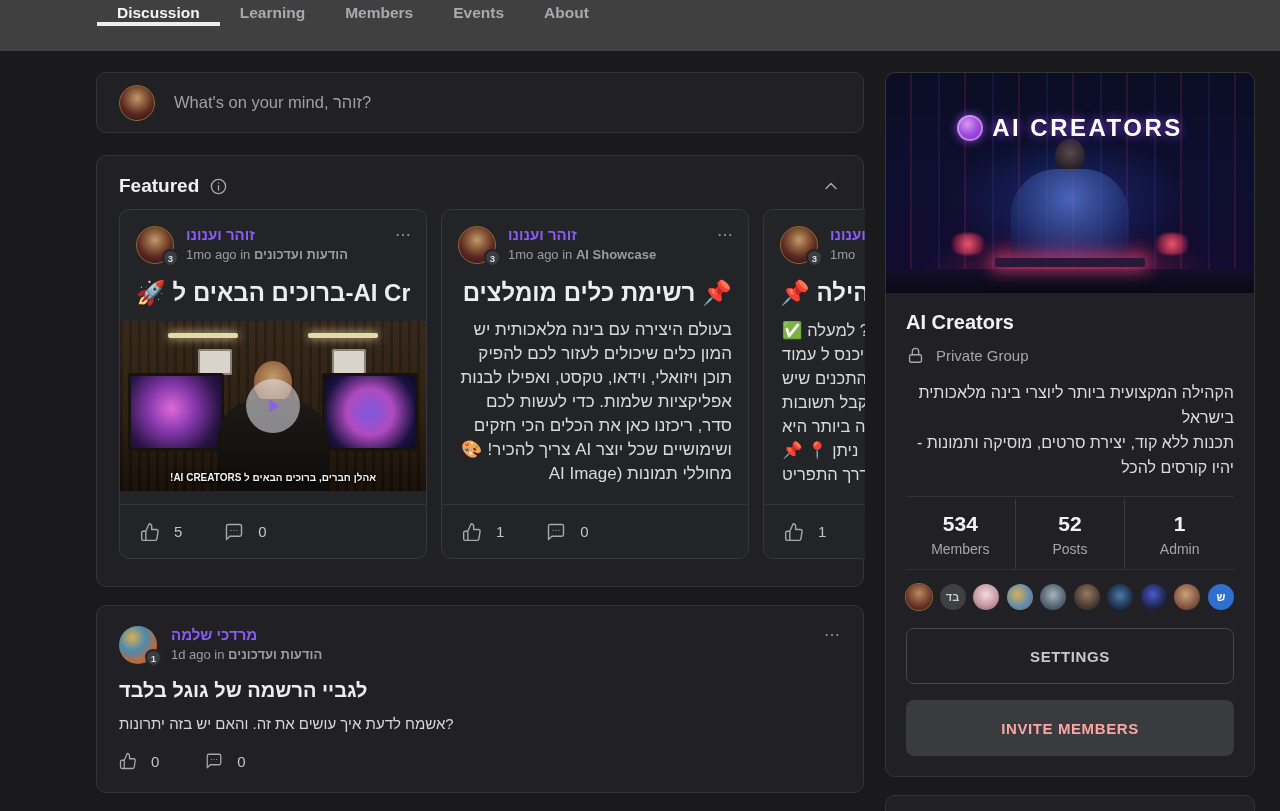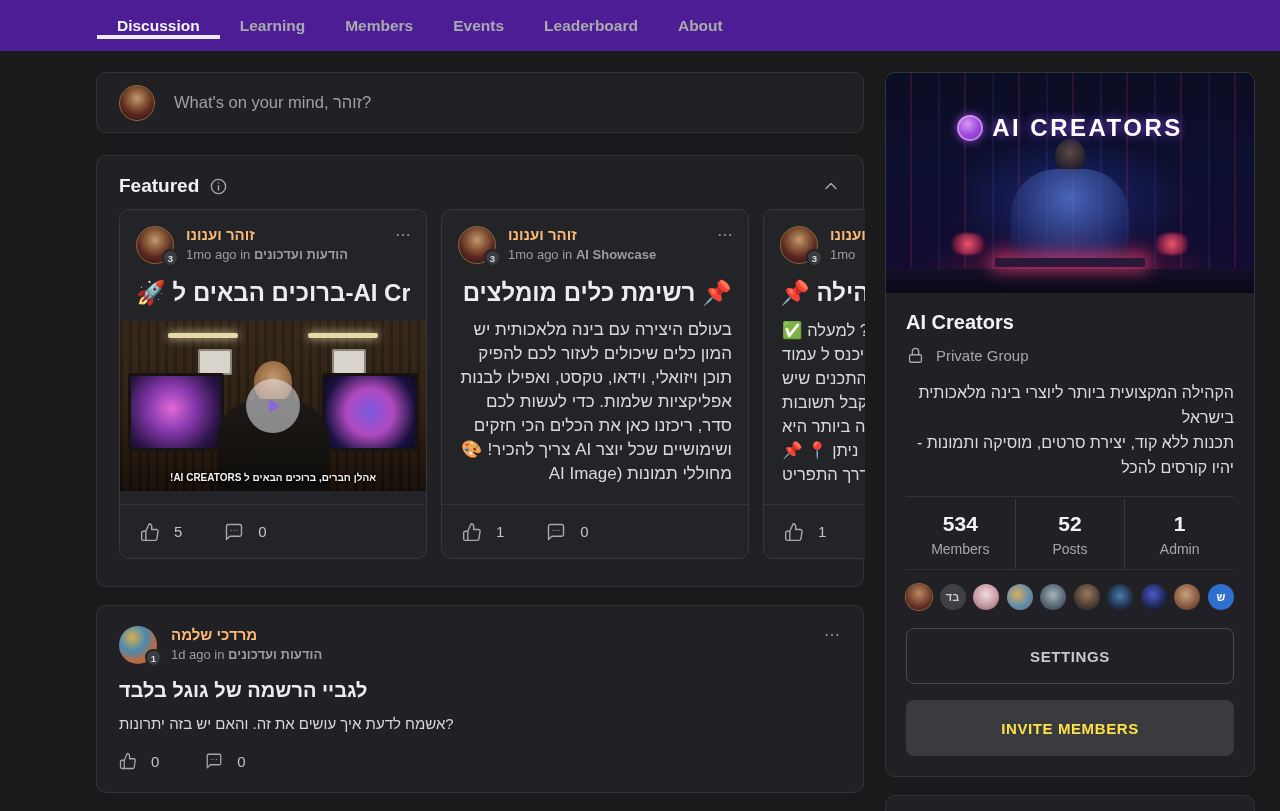--- a/index.html
+++ b/index.html
@@ -6,21 +6,21 @@
   html,body { width:1280px; height:811px; overflow:hidden; }
   body {
     position:relative;
     background:#1a1a1d;
     font-family:"Liberation Sans","DejaVu Sans",sans-serif;
     color:#e8e9eb;
   }
   
   .topnav {
     position:absolute; top:0; left:0; width:1280px; height:51px;
-    background:#4c1d95; display:flex; align-items:center; padding-left:97px;
+    background:#404040; display:flex; align-items:flex-start; padding-left:97px;
   }
   .tab {
     display:flex; align-items:center; padding:0 20px;
     font-size:15.5px; font-weight:700; color:#a9aaad; cursor:pointer;
     border-bottom:4px solid transparent; padding-top:4px;
   }
   .tab.active { color:#f4f4f5; border-bottom-color:#eceded; }
   
   .card {
     background:#212125; border:1px solid #333438; border-radius:10px;
@@ -58,21 +58,21 @@
   .icon { stroke:#a6a7aa; fill:none; stroke-width:1.7; stroke-linecap:round; stroke-linejoin:round; }
   .featured-head .info { margin-left:10px; cursor:pointer; }
   .featured-head .chev { margin-left:auto; cursor:pointer; }
   .cards-row { position:relative; margin-left:22px; width:746px; height:352px; overflow:hidden; }
   .fcard {
     position:absolute; top:0; width:308px; height:350px;
     background:#232428; border:1px solid #36373b; border-radius:10px; cursor:pointer;
   }
   .fc-head { display:flex; align-items:flex-start; padding:16px 14px 0 16px; gap:12px; }
   .fc-names { min-width:0; }
-  .fc-name { font-size:15px; font-weight:700; color:#fdba74; white-space:nowrap; }
+  .fc-name { font-size:15px; font-weight:700; color:#8b5cf6; white-space:nowrap; }
   .fc-meta { font-size:13px; color:#9b9c9f; margin-top:4px; white-space:nowrap; }
   .fc-meta b { font-weight:700; color:#9b9c9f; }
   .dots { margin-left:auto; flex:none; cursor:pointer; }
   .fc-title {
     margin:15px 16px 0; font-size:24px; font-weight:700; color:#ededef;
     white-space:nowrap; overflow:hidden;
   }
   .fc-title.rtl { direction:rtl; text-align:right; }
   .fc-body {
     margin:11px 16px 0; direction:rtl; text-align:right;
@@ -184,33 +184,32 @@
   .m7 { background:radial-gradient(circle at 50% 45%, #4a7aa8, #20344e 60%, #10161e); }
   .m8 { background:radial-gradient(circle at 45% 40%, #4a5ad0, #222a58 55%, #0e1020); }
   .m9 { background:radial-gradient(circle at 45% 40%, #caa47a, #8a5a44 55%, #3e2c22); }
   .m10 { background:#2e6fd0; color:#ffffff; }
   .btn {
     width:100%; height:56px; border-radius:8px; margin-top:16px;
     display:flex; align-items:center; justify-content:center;
     font-family:inherit; font-size:15px; font-weight:700; letter-spacing:.6px; cursor:pointer;
   }
   .btn-outline { background:transparent; border:1px solid #46474b; color:#c9cacc; }
-  .btn-fill { background:#3a3b3f; border:none; color:#fde047;text-align:right; }
+  .btn-fill { background:#3a3b3f; border:none; color:#fca5a5;text-align:right; }
   .lb-card { margin-top:18px; height:90px; padding:22px 22px; }
   .lb-title { font-size:18px; font-weight:700; color:#f0f0f2; }
 </style>
 </head>
 <body>
 
 <nav class="topnav">
   <div class="tab active">Discussion</div>
   <div class="tab">Learning</div>
   <div class="tab">Members</div>
   <div class="tab">Events</div>
-  <div class="tab">Leaderboard</div>
   <div class="tab">About</div>
 </nav>
 
 <div class="composer card">
   <div class="avatar av-user"></div>
   <div class="composer-text">What's on your mind, זוהר?</div>
 </div>
 
 <section class="featured card">
   <div class="featured-head">

